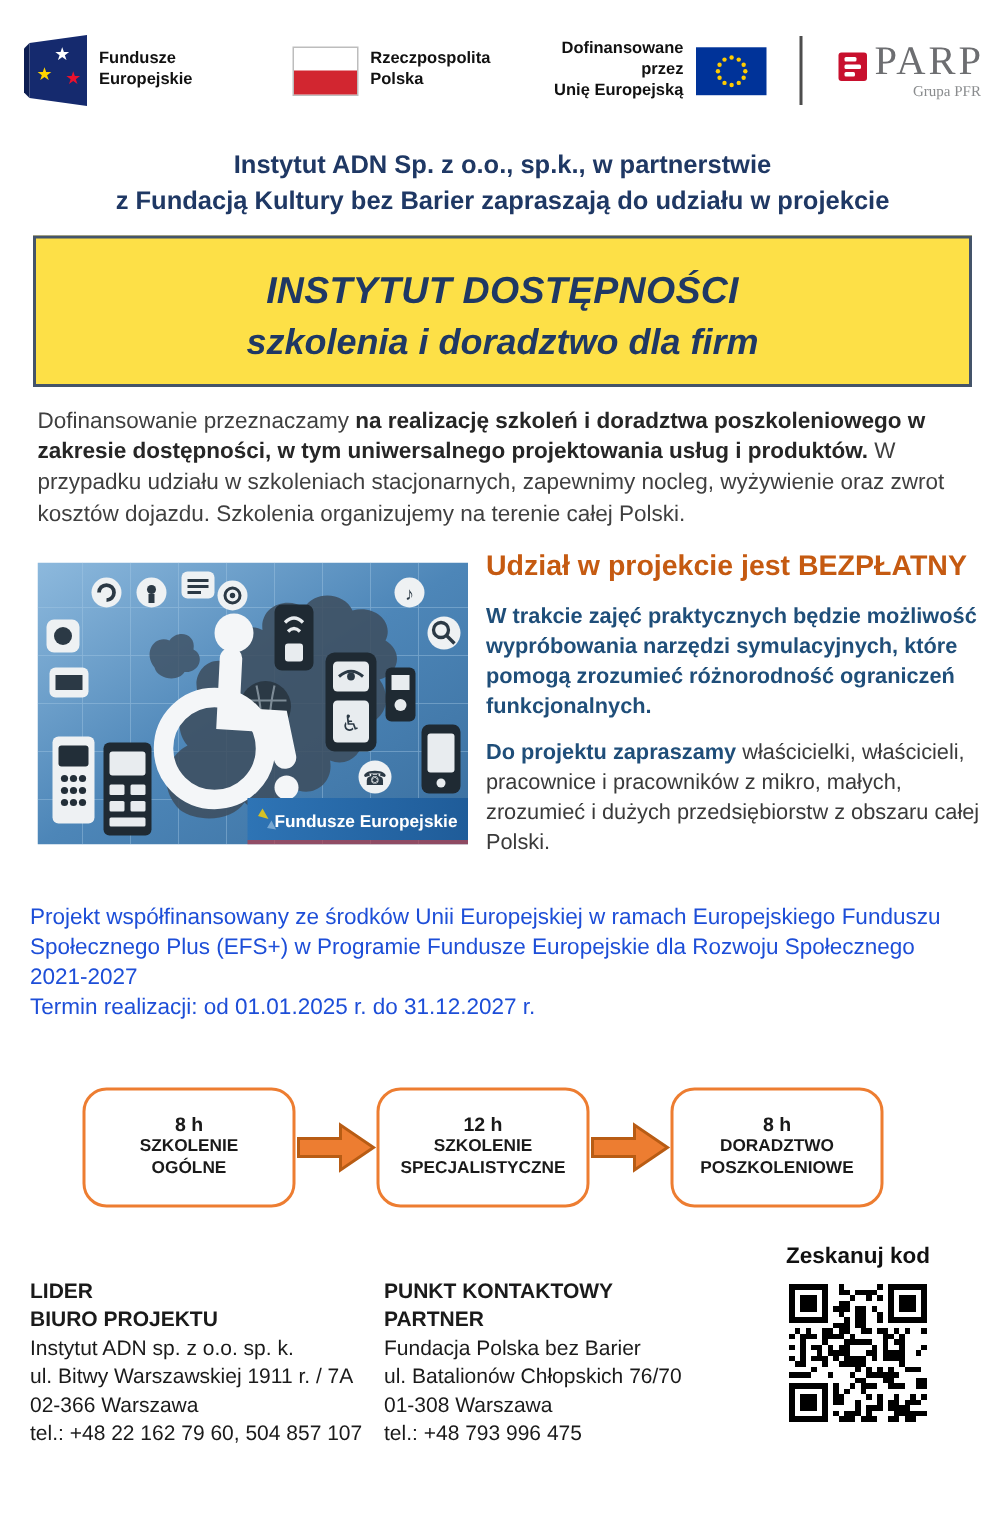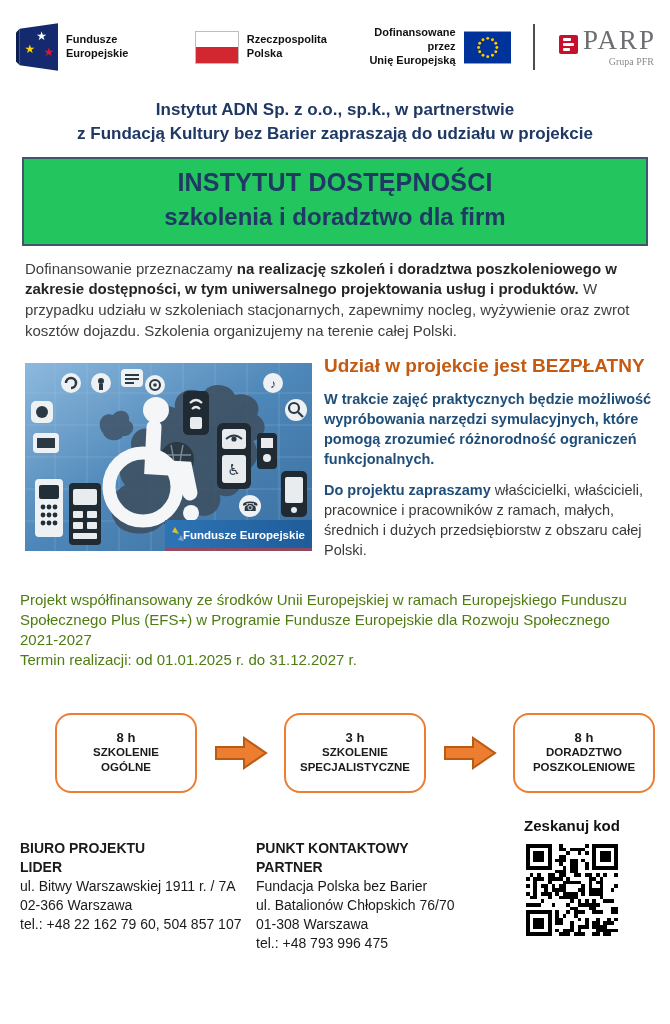--- a/index.html
+++ b/index.html
@@ -23,40 +23,40 @@
   .parp-ico{width:19px;height:19px;background:#c8102e;border-radius:2px;position:relative;margin-top:4px;}
   .parp-ico i{position:absolute;left:4px;height:3px;background:#fff;border-radius:1px;}
   .parp-ico i:nth-child(1){top:3px;width:8px;}
   .parp-ico i:nth-child(2){top:8px;width:11px;}
   .parp-ico i:nth-child(3){top:13px;width:7px;}
   .parp-word{font-family:"Liberation Serif","DejaVu Serif",serif;font-size:27px;color:#6d6e71;letter-spacing:2px;line-height:1;}
   .parp-sub{font-family:"Liberation Serif","DejaVu Serif",serif;font-size:10px;color:#8a8c8e;margin-top:2px;align-self:flex-end;margin-right:2px;}
   
   .intro{margin-top:18px;text-align:center;font-size:17px;font-weight:bold;color:#1f3864;line-height:1.4;}
   
-  .title-box{margin:11px 22px 0;background:#22c55e;border:2px solid #44546a;text-align:center;padding:9px 6px 13px;}
+  .title-box{margin:11px 22px 0;background:#fde047;border:2px solid #44546a;text-align:center;padding:21px 6px 13px;font-style:italic;}
   .title-box .t1{font-size:25px;font-weight:bold;color:#1f3864;letter-spacing:.2px;}
   .title-box .t2{font-size:24px;font-weight:bold;color:#1f3864;margin-top:6px;}
   
   .desc{margin:13px 25px 0;font-size:15px;line-height:1.38;color:#3f3f3f;}
   .desc b{color:#262626;}
   
   .main-row{display:flex;margin:14px 12px 0 25px;gap:12px;}
   .illus{width:287px;height:188px;flex:0 0 auto;margin-top:8px;}
   .right-col{width:334px;}
   .free-head{font-size:19px;font-weight:bold;color:#c55a11;line-height:1.2;}
   .free-sub{font-size:14px;font-weight:bold;color:#c55a11;margin-top:10px;}
   .free-sub i{font-style:italic;}
   .blue-para{font-size:14.5px;font-weight:bold;color:#1f4e79;line-height:1.38;margin-top:11px;}
   .invite-para{font-size:14.5px;line-height:1.38;margin-top:11px;color:#3a3a3a;}
   .invite-para b{color:#1f4e79;}
   
-  .financing{margin:30px 20px 0;font-size:15px;line-height:1.34;color:#4d7c0f;}
-  
-  .process{display:flex;align-items:center;justify-content:space-between;margin:42px 15px 0;padding-left:40px;}
+  .financing{margin:30px 20px 0;font-size:15px;line-height:1.34;color:#1d4ed8;}
+  
+  .process{display:flex;align-items:center;margin:42px 15px 0;padding-left:40px;}
   .step{width:134px;min-height:68px;border:2.5px solid #ed7d31;border-radius:16px;
         display:flex;flex-direction:column;align-items:center;justify-content:center;
         text-align:center;padding:4px 2px;background:#fff;}
   .step .hrs{font-size:13px;font-weight:bold;color:#1a1a1a;}
   .step .ln{font-size:11.5px;font-weight:bold;color:#1a1a1a;line-height:1.35;}
   .arrow{width:54px;height:36px;}
   
   .contacts{position:relative;margin:46px 20px 0;display:flex;}
   .c-col{width:236px;font-size:14px;line-height:1.36;color:#1a1a1a;}
   .c-col .hdr{font-weight:bold;}
@@ -245,58 +245,59 @@
       <path d="M150,164l4,7l-7,-2z" fill="#ffd500" opacity="0.8"></path>
       <path d="M156,172l3,6l-6,-1z" fill="#8ab4d8" opacity="0.8"></path>
       <text x="280" y="176" font-size="11.5" font-weight="bold" text-anchor="end" fill="#ffffff">Fundusze Europejskie</text>
       <rect x="140" y="185" width="147" height="3" fill="#b23a48" opacity="0.7"></rect>
     </svg>
 
     <div class="right-col">
       <div class="free-head">Udział w projekcie jest BEZPŁATNY</div>
       <div class="blue-para">W trakcie zajęć praktycznych będzie możliwość wypróbowania narzędzi symulacyjnych, które pomogą zrozumieć różnorodność ograniczeń funkcjonalnych.</div>
       <div class="invite-para">
-        <b>Do projektu zapraszamy</b><span> właścicielki, właścicieli, pracownice i pracowników z ramach, małych, średnich i dużych przedsiębiorstw z obszaru całej Polski.</span>
+        <b>Do projektu zapraszamy</b><span> właścicielki, właścicieli, pracownice i pracowników z mikro, małych, zrozumieć i dużych przedsiębiorstw z obszaru całej Polski.</span>
       </div>
     </div>
   </div>
 
   <div class="financing">
     <div>Projekt współfinansowany ze środków Unii Europejskiej w ramach Europejskiego Funduszu Społecznego Plus (EFS+) w Programie Fundusze Europejskie dla Rozwoju Społecznego 2021-2027</div>
     <div>Termin realizacji: od 01.01.2025 r. do 31.12.2027 r.</div>
   </div>
 
   <div class="process">
     <div class="step">
       <div class="hrs">8 h</div>
       <div class="ln">SZKOLENIE</div>
       <div class="ln">OGÓLNE</div>
     </div>
     <svg class="arrow" viewBox="0 0 54 36">
       <polygon points="2,12 30,12 30,3 52,18 30,33 30,24 2,24" fill="#ed7d31" stroke="#b85c14" stroke-width="2"></polygon>
     </svg>
     <div class="step">
-      <div class="hrs">3 h</div>
+      <div class="hrs">12 h</div>
       <div class="ln">SZKOLENIE</div>
       <div class="ln">SPECJALISTYCZNE</div>
     </div>
     <svg class="arrow" viewBox="0 0 54 36">
       <polygon points="2,12 30,12 30,3 52,18 30,33 30,24 2,24" fill="#ed7d31" stroke="#b85c14" stroke-width="2"></polygon>
     </svg>
     <div class="step">
       <div class="hrs">8 h</div>
       <div class="ln">DORADZTWO</div>
       <div class="ln">POSZKOLENIOWE</div>
     </div>
   </div>
 
   <div class="contacts">
     <div class="c-col">
+      <div class="hdr">LIDER</div>
       <div class="hdr">BIURO PROJEKTU</div>
-      <div class="hdr">LIDER</div>
+      <div>Instytut ADN sp. z o.o. sp. k.</div>
       <div>ul. Bitwy Warszawskiej 1911 r. / 7A</div>
       <div>02-366 Warszawa</div>
       <div>tel.: +48 22 162 79 60, 504 857 107</div>
 
     </div>
     <div class="c-col">
       <div class="hdr">PUNKT KONTAKTOWY</div>
       <div class="hdr">PARTNER</div>
       <div>Fundacja Polska bez Barier</div>
       <div>ul. Batalionów Chłopskich 76/70</div>

